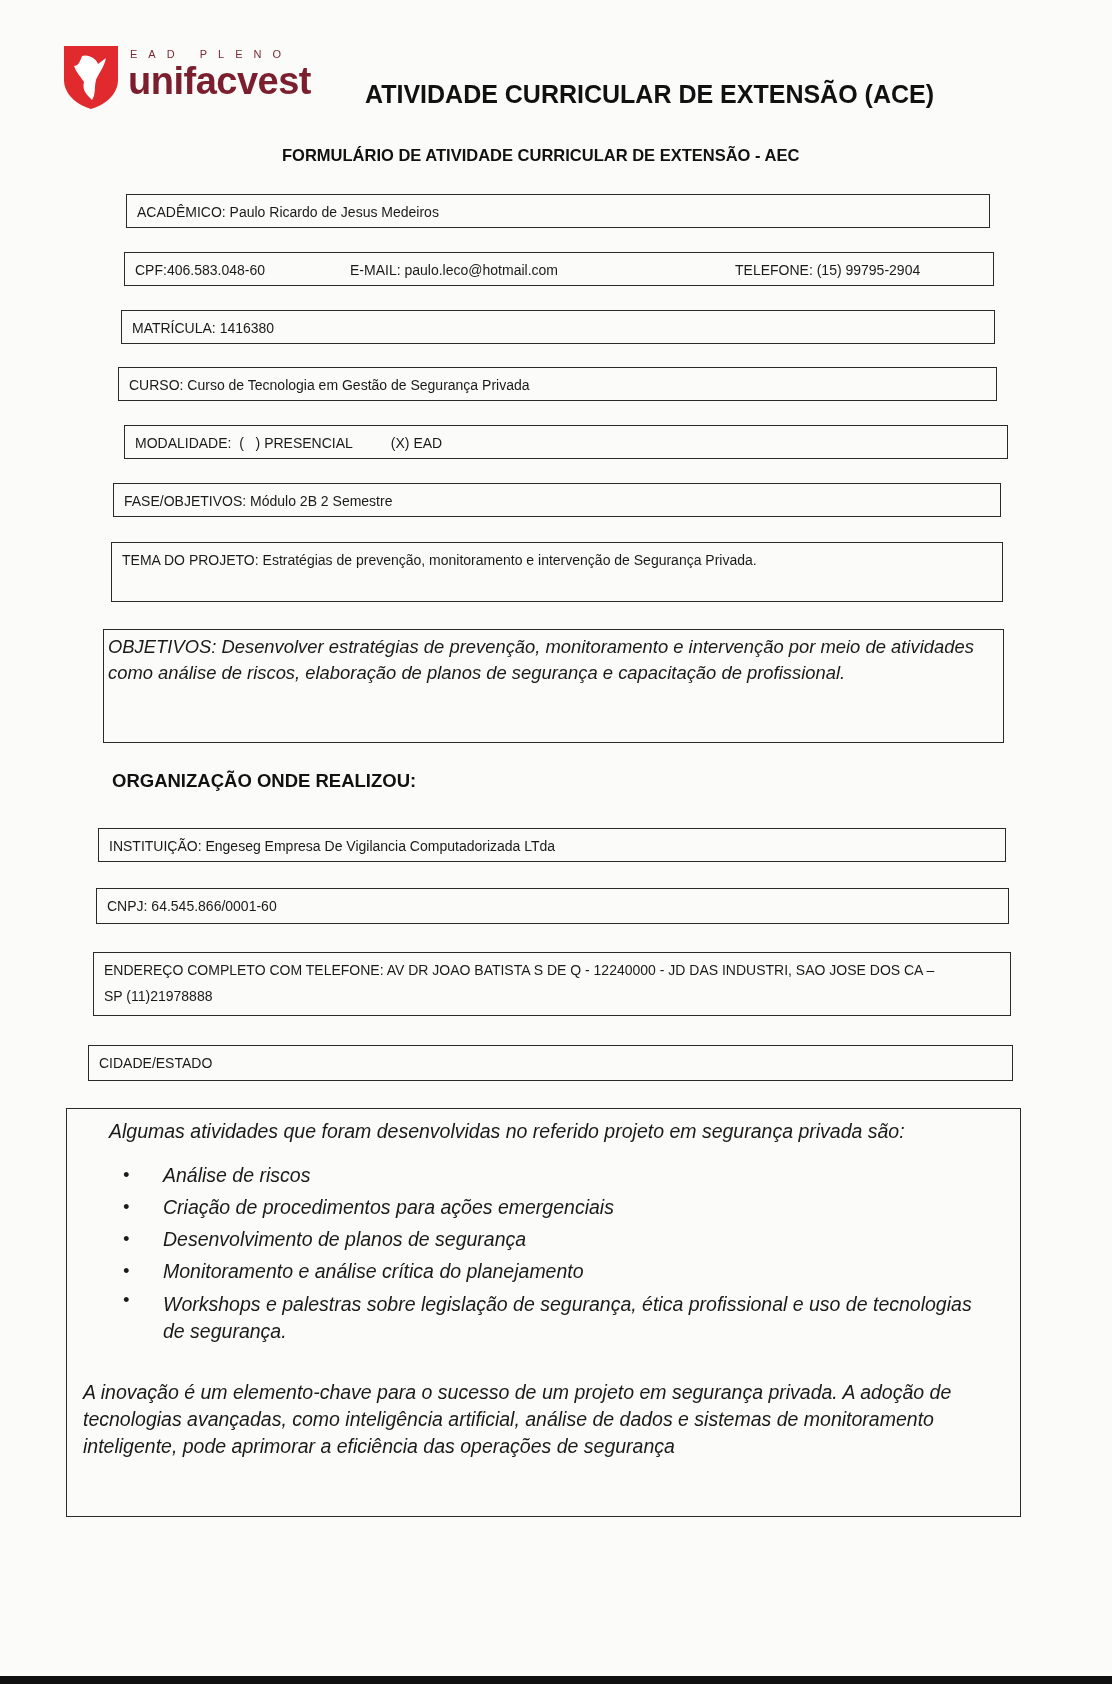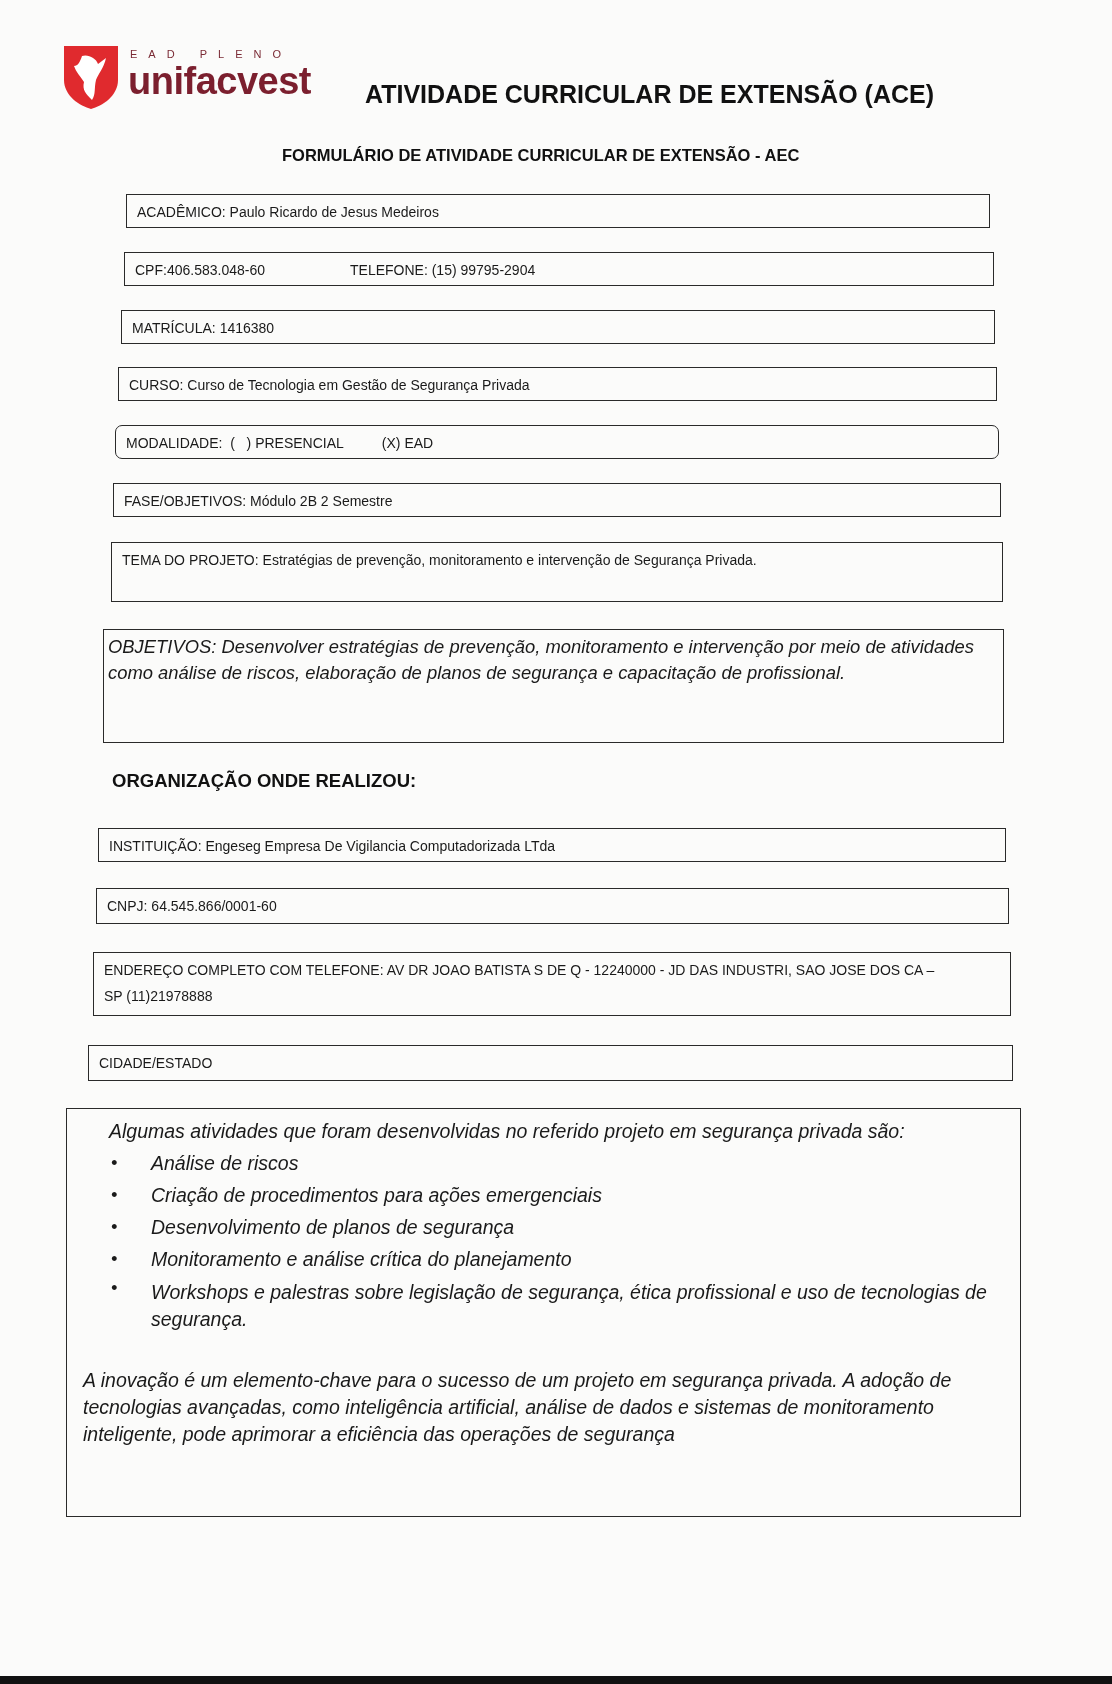--- a/index.html
+++ b/index.html
@@ -18,21 +18,21 @@
     .sub-title { position: absolute; left: 282px; top: 146px; font-size: 16.5px; font-weight: bold; color: #111; }
     .box {
       position: absolute; border: 1.6px solid #2a2a2a; background: transparent;
       font-size: 14px; color: #1a1a1a; box-sizing: border-box;
       padding: 4px 0 0 10px; line-height: 26px;
     }
     .box .lbl, .box .val { white-space: pre; }
     .row3 { display: flex; }
     .section-head { position: absolute; left: 112px; top: 770px; font-size: 18.5px; font-weight: bold; color: #111; }
     .activities { padding: 6px 14px 0 42px; line-height: 32px; font-size: 19.5px; font-style: italic; }
-    .activities ul { margin: 0; padding: 0 0 0 36px; list-style: none; }
+    .activities ul { margin: 12px; padding: 0 0 0 36px; list-style: none; }
     .activities li { position: relative; padding-left: 6px; }
     .activities li::before { content: "\2022"; position: absolute; left: -34px; top: 0; font-size: 18px; }
     .para { margin: 34px 0 0 -26px; line-height: 27px; font-size: 19.5px; }
     .bottom-edge { position: absolute; left: 0; top: 1676px; width: 1112px; height: 8px; background: #111; }
   </style>
 </head>
 <body>
 
 <div class="page">
 
@@ -47,32 +47,33 @@
 
   <div class="main-title">ATIVIDADE CURRICULAR DE EXTENSÃO (ACE)</div>
   <div class="sub-title">FORMULÁRIO DE ATIVIDADE CURRICULAR DE EXTENSÃO - AEC</div>
 
   <div class="box" style="left:126px; top:194px; width:864px; height:34px;">
     <span class="lbl">ACADÊMICO:</span><span class="val"> Paulo Ricardo de Jesus Medeiros</span>
   </div>
 
   <div class="box row3" style="left:124px; top:252px; width:870px; height:34px;">
     <span style="width:215px;"><span class="lbl">CPF:</span><span class="val">406.583.048-60</span></span>
+    <span style="width:385px;"><span class="lbl">E-MAIL:</span><span class="val"> paulo.leco@hotmail.com</span></span>
     <span><span class="lbl">TELEFONE:</span><span class="val"> (15) 99795-2904</span></span>
   </div>
 
   <div class="box" style="left:121px; top:310px; width:874px; height:34px;">
     <span class="lbl">MATRÍCULA:</span><span class="val"> 1416380</span>
   </div>
 
   <div class="box" style="left:118px; top:367px; width:879px; height:34px;">
     <span class="lbl">CURSO:</span><span class="val"> Curso de Tecnologia em Gestão de Segurança Privada</span>
   </div>
 
-  <div class="box" style="left:115px; top:425px; width:884px; height:34px;border-radius:7px;">
+  <div class="box" style="left:124px; top:425px; width:884px; height:34px;">
     <span class="lbl">MODALIDADE:</span><span class="val" style="margin-right:38px;">  (   ) PRESENCIAL</span><span class="val">(X) EAD</span>
   </div>
 
   <div class="box" style="left:113px; top:483px; width:888px; height:34px;">
     <span class="lbl">FASE/OBJETIVOS:</span><span class="val"> Módulo 2B 2 Semestre</span>
   </div>
 
   <div class="box" style="left:111px; top:542px; width:892px; height:60px; white-space:normal; padding-right:80px;">
     <span>TEMA DO PROJETO:</span><span> Estratégias de prevenção, monitoramento e intervenção de Segurança Privada.</span>
   </div>

